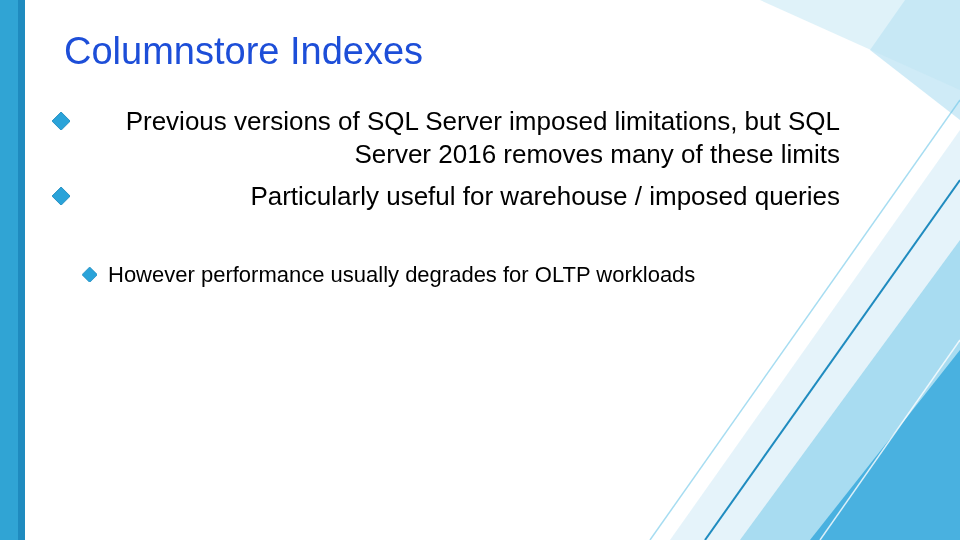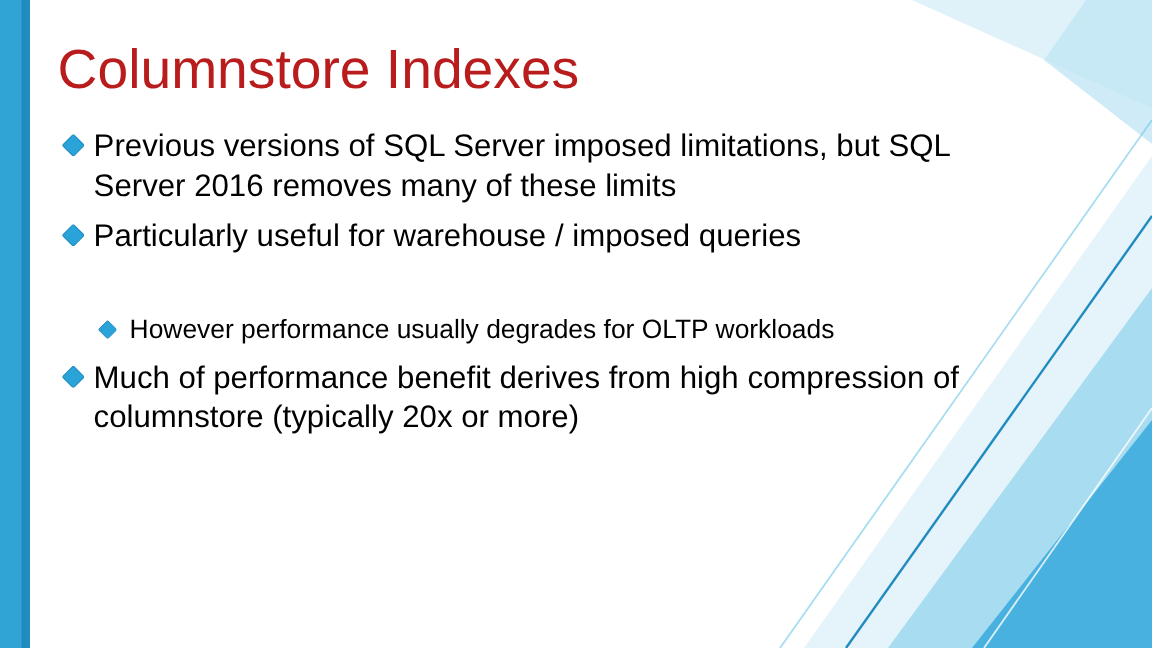--- a/index.html
+++ b/index.html
@@ -18,39 +18,40 @@
     height: 540px;
     background: #ffffff;
   }
   .bg-shapes {
     position: absolute;
     inset: 0;
     pointer-events: none;
   }
   .title {
     position: absolute;
-    left: 48px;
+    left: 64px;
     top: 30px;
-    font-size: 46px;
-    color: #b91c1c;
+    font-size: 38px;
+    color: #1d4ed8;
     font-weight: 400;
   }
   .body {
     position: absolute;
     left: 52px;
     top: 105px;
     right: 120px;
     color: #000000;
   }
   .l1 {
     position: relative;
     padding-left: 26px;
     margin-bottom: 10px;
     font-size: 26px;
     line-height: 1.25;
+    text-align: right;
   }
   .l2 {
     position: relative;
     padding-left: 26px;
     margin-left: 30px;
     margin-bottom: 10px;
     font-size: 22px;
     line-height: 1.25;
     margin-top: 48px;
   }
@@ -110,24 +111,16 @@
 
     <div class="l2">
       <span class="bullet">
         <svg viewBox="0 0 20 20">
             <polygon points="10,0 20,10 10,20 0,10" fill="#2aa3d9" stroke="#1f8bbf" stroke-width="1"></polygon>
           </svg>
       </span>
       <span>However performance usually degrades for OLTP workloads</span>
     </div>
 
-    <div class="l1">
-      <span class="bullet">
-        <svg viewBox="0 0 20 20">
-            <polygon points="10,0 20,10 10,20 0,10" fill="#2aa3d9" stroke="#1f8bbf" stroke-width="1"></polygon>
-          </svg>
-      </span>
-      <span>Much of performance benefit derives from high compression of columnstore (typically 20x or more)</span>
-    </div>
 
   </div>
 
 </div>
 
 </body></html>

